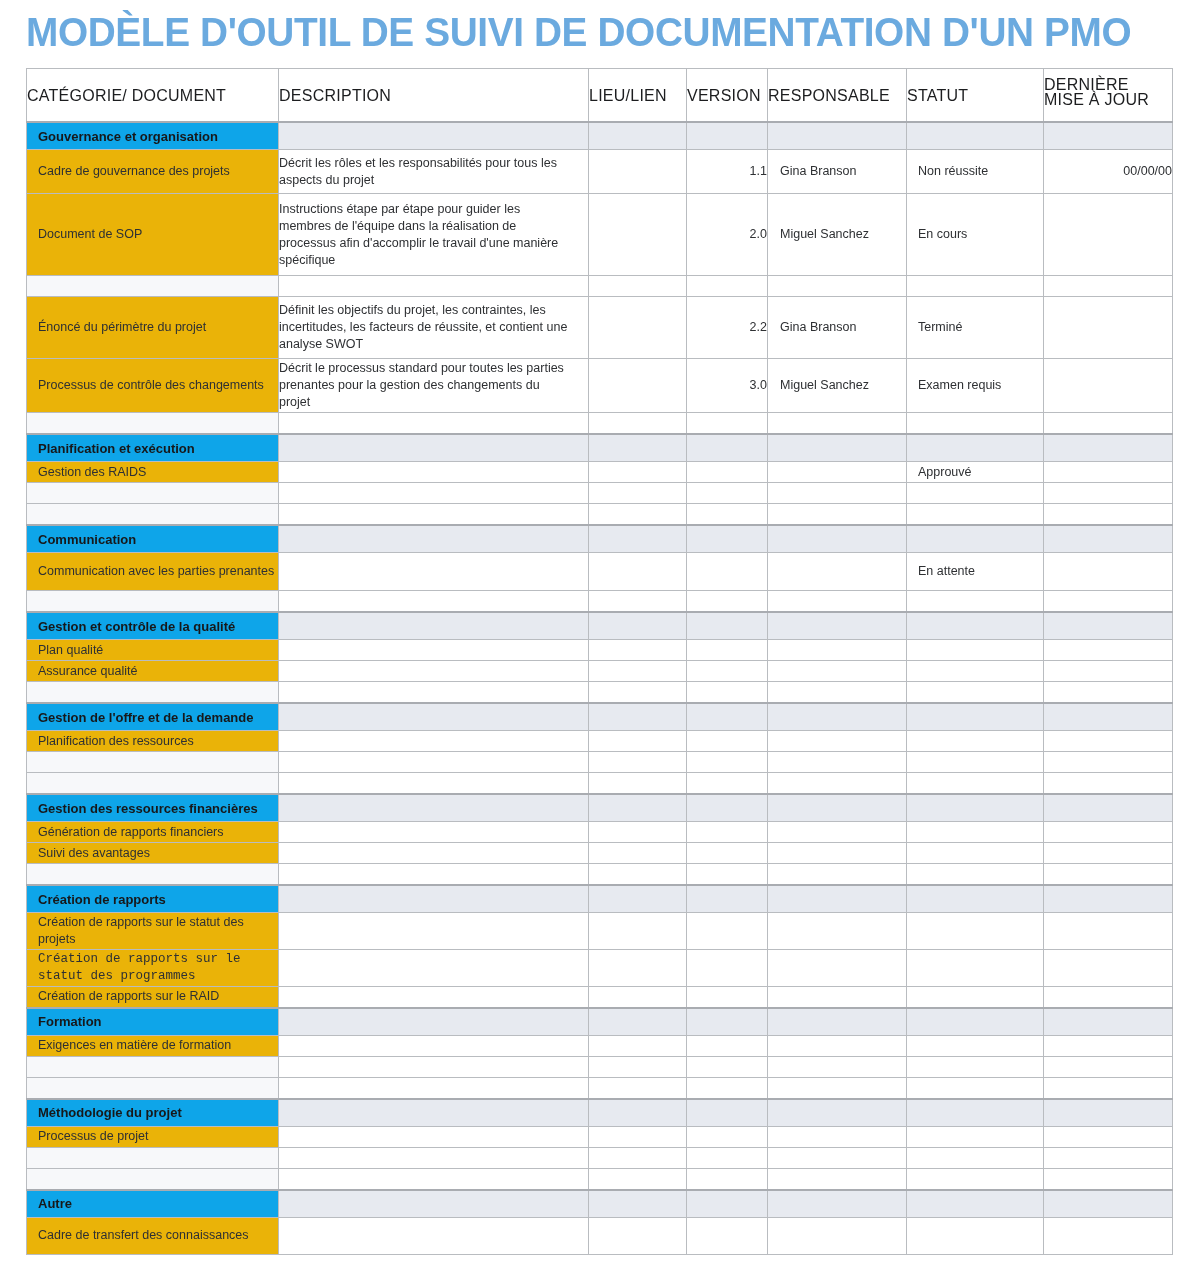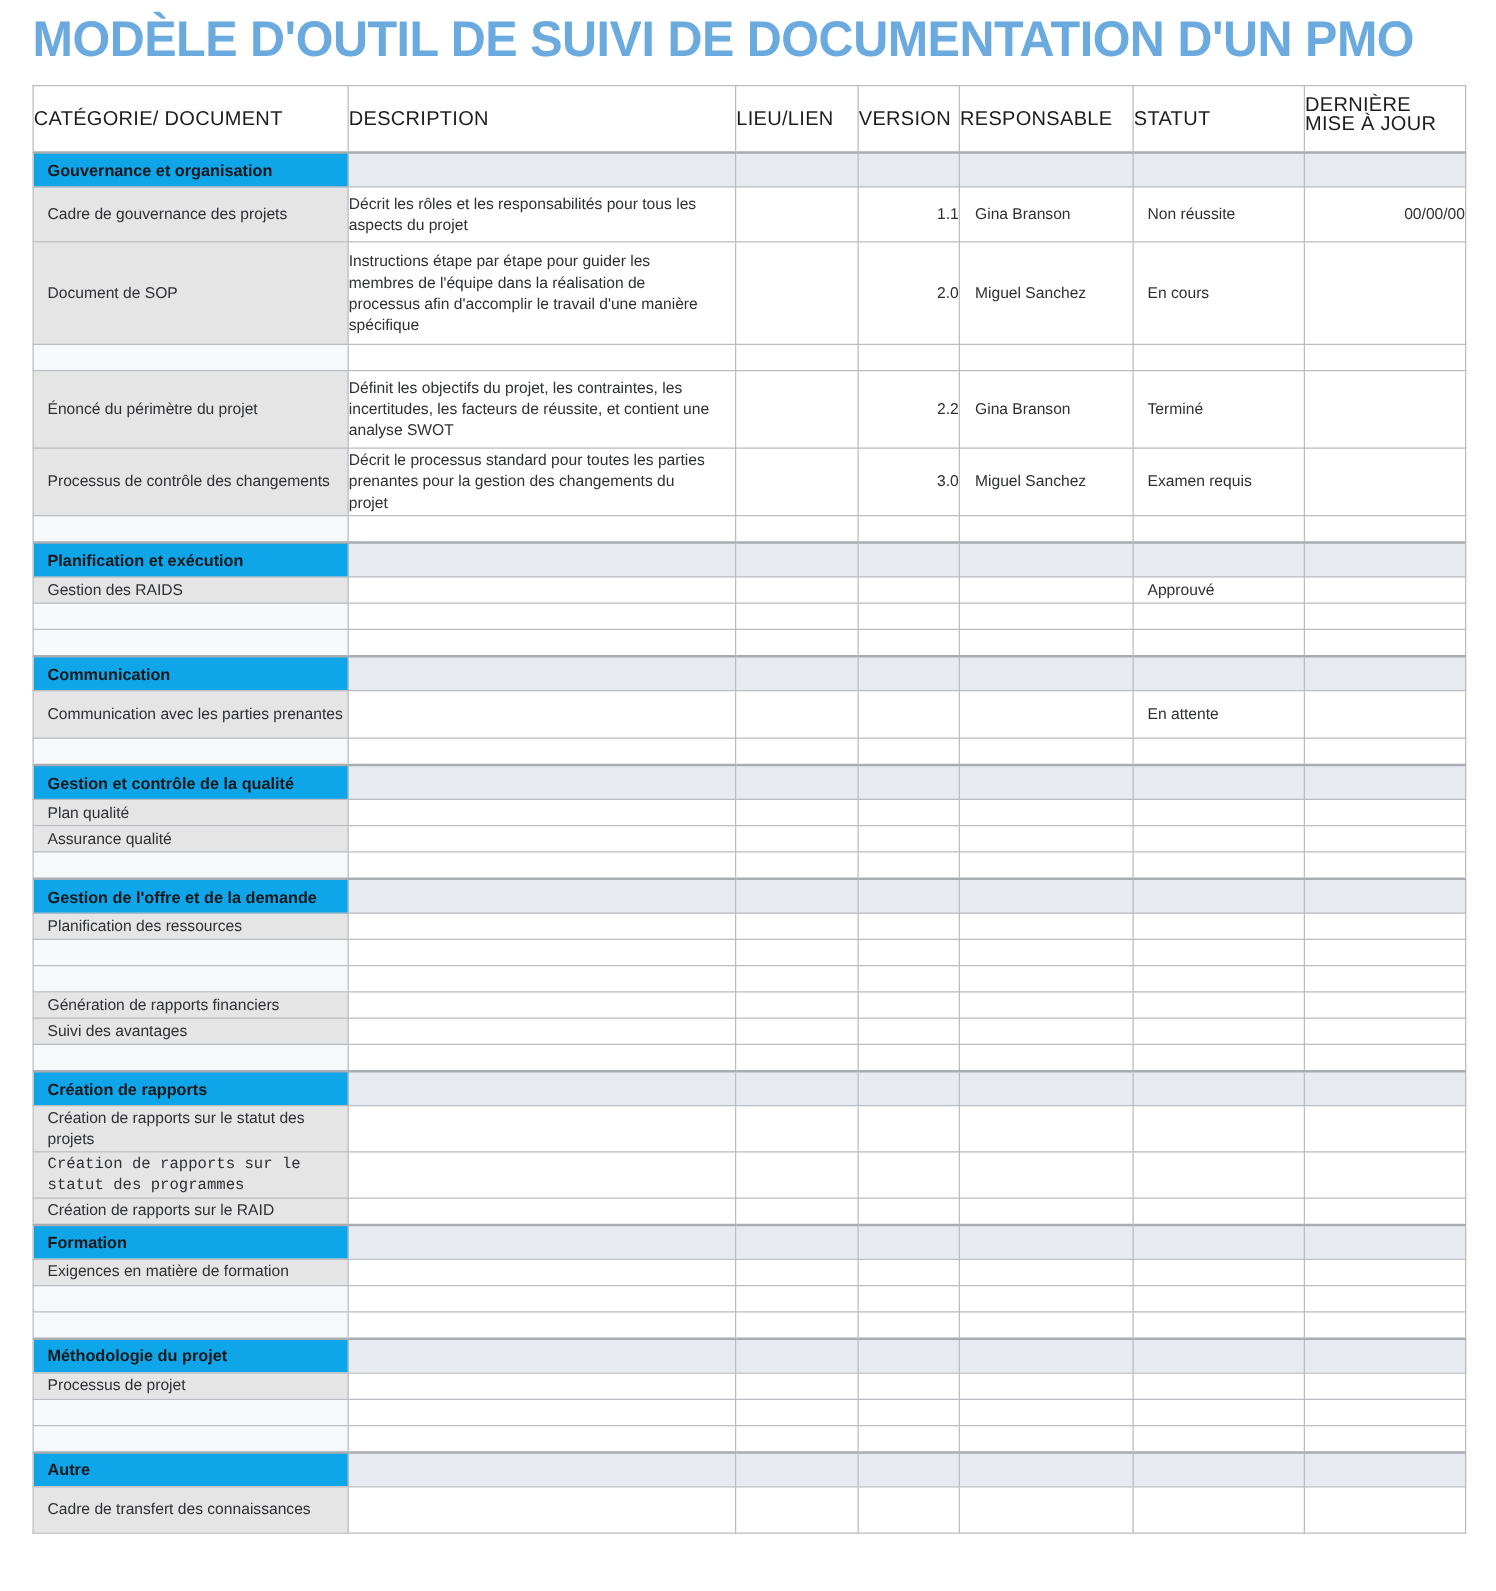--- a/index.html
+++ b/index.html
@@ -82,21 +82,21 @@
     padding: 4px 10px 4px 11px;
     vertical-align: middle;
     line-height: 15px;
     text-transform: uppercase;
     font-family: "Liberation Sans Narrow", "Liberation Sans", sans-serif;
   }
   thead th.hdr-maj { vertical-align: top; padding-top: 8px; }
 
   
   tbody td { padding: 5px 10px 5px 11px; line-height: 17px; }
-  tbody td.cat     { background: #e5e5e5; }
+  tbody td.cat     { background: #eab308; }
   tbody td.cat-txt { padding-left: 11px; }
   tbody td.desc    { line-height: 17px; padding-right: 14px; }
   tbody td.ctr     { text-align: right; }
   tbody td.resp    { padding-left: 12px; }
   tbody td.stat    { padding-left: 11px; }
 
   
   tr.section td {
     background: #E7EAF0;
     border-top: 2px solid #a9acb1;
@@ -346,20 +346,29 @@
           </tr>
           <tr class="spacer" style="height: 21px;">
             <td class="cat"></td>
             <td></td>
             <td></td>
             <td></td>
             <td></td>
             <td></td>
             <td></td>
           </tr>
+          <tr class="section">
+            <td class="cat cat-txt">Gestion des ressources financières</td>
+            <td></td>
+            <td></td>
+            <td></td>
+            <td></td>
+            <td></td>
+            <td></td>
+          </tr>
           <tr style="height: 21px;">
             <td class="cat cat-txt">Génération de rapports financiers</td>
             <td class="desc"></td>
             <td class="ctr"></td>
             <td class="ctr"></td>
             <td class="resp"></td>
             <td class="stat"></td>
             <td class="ctr"></td>
           </tr>
           <tr style="height: 21px;">

